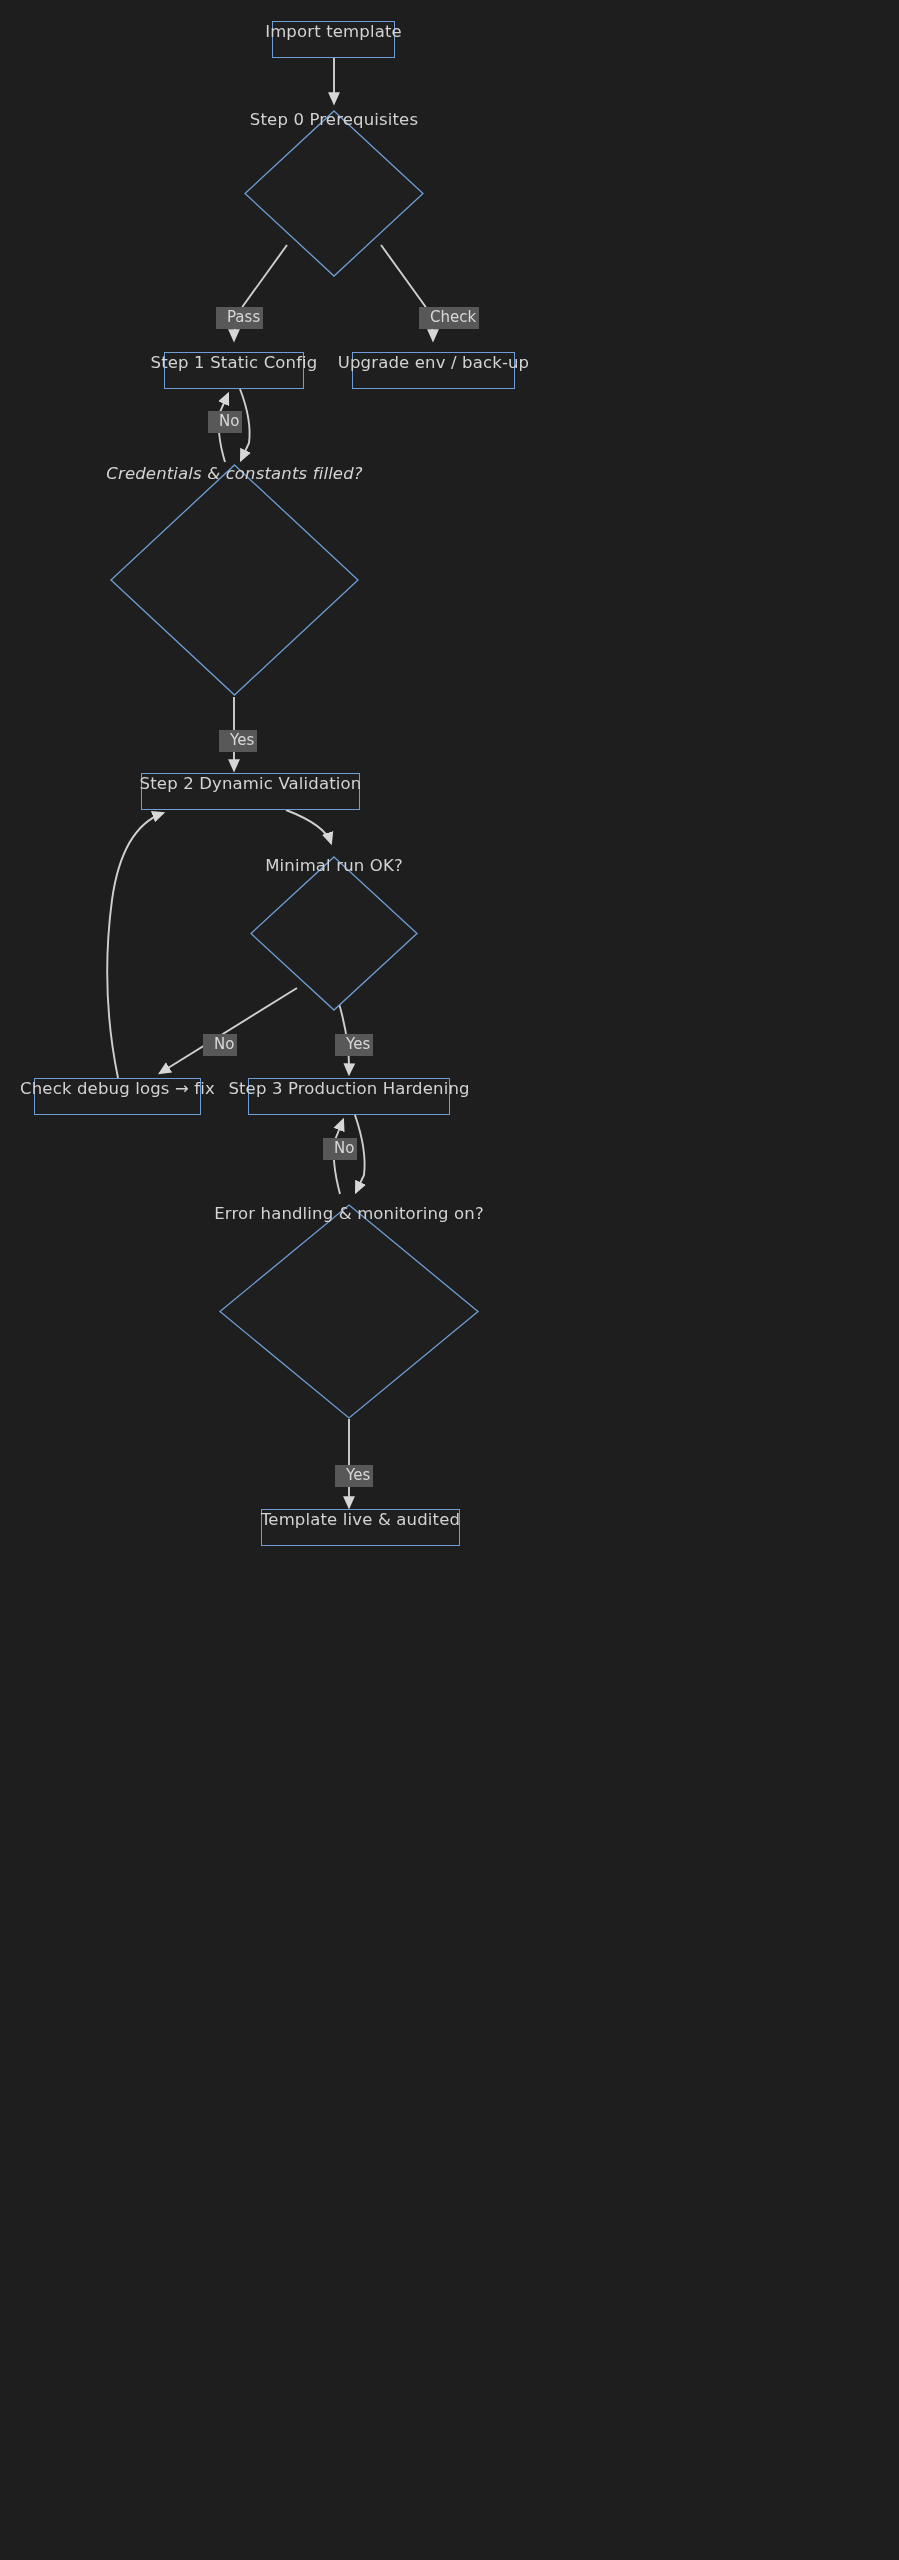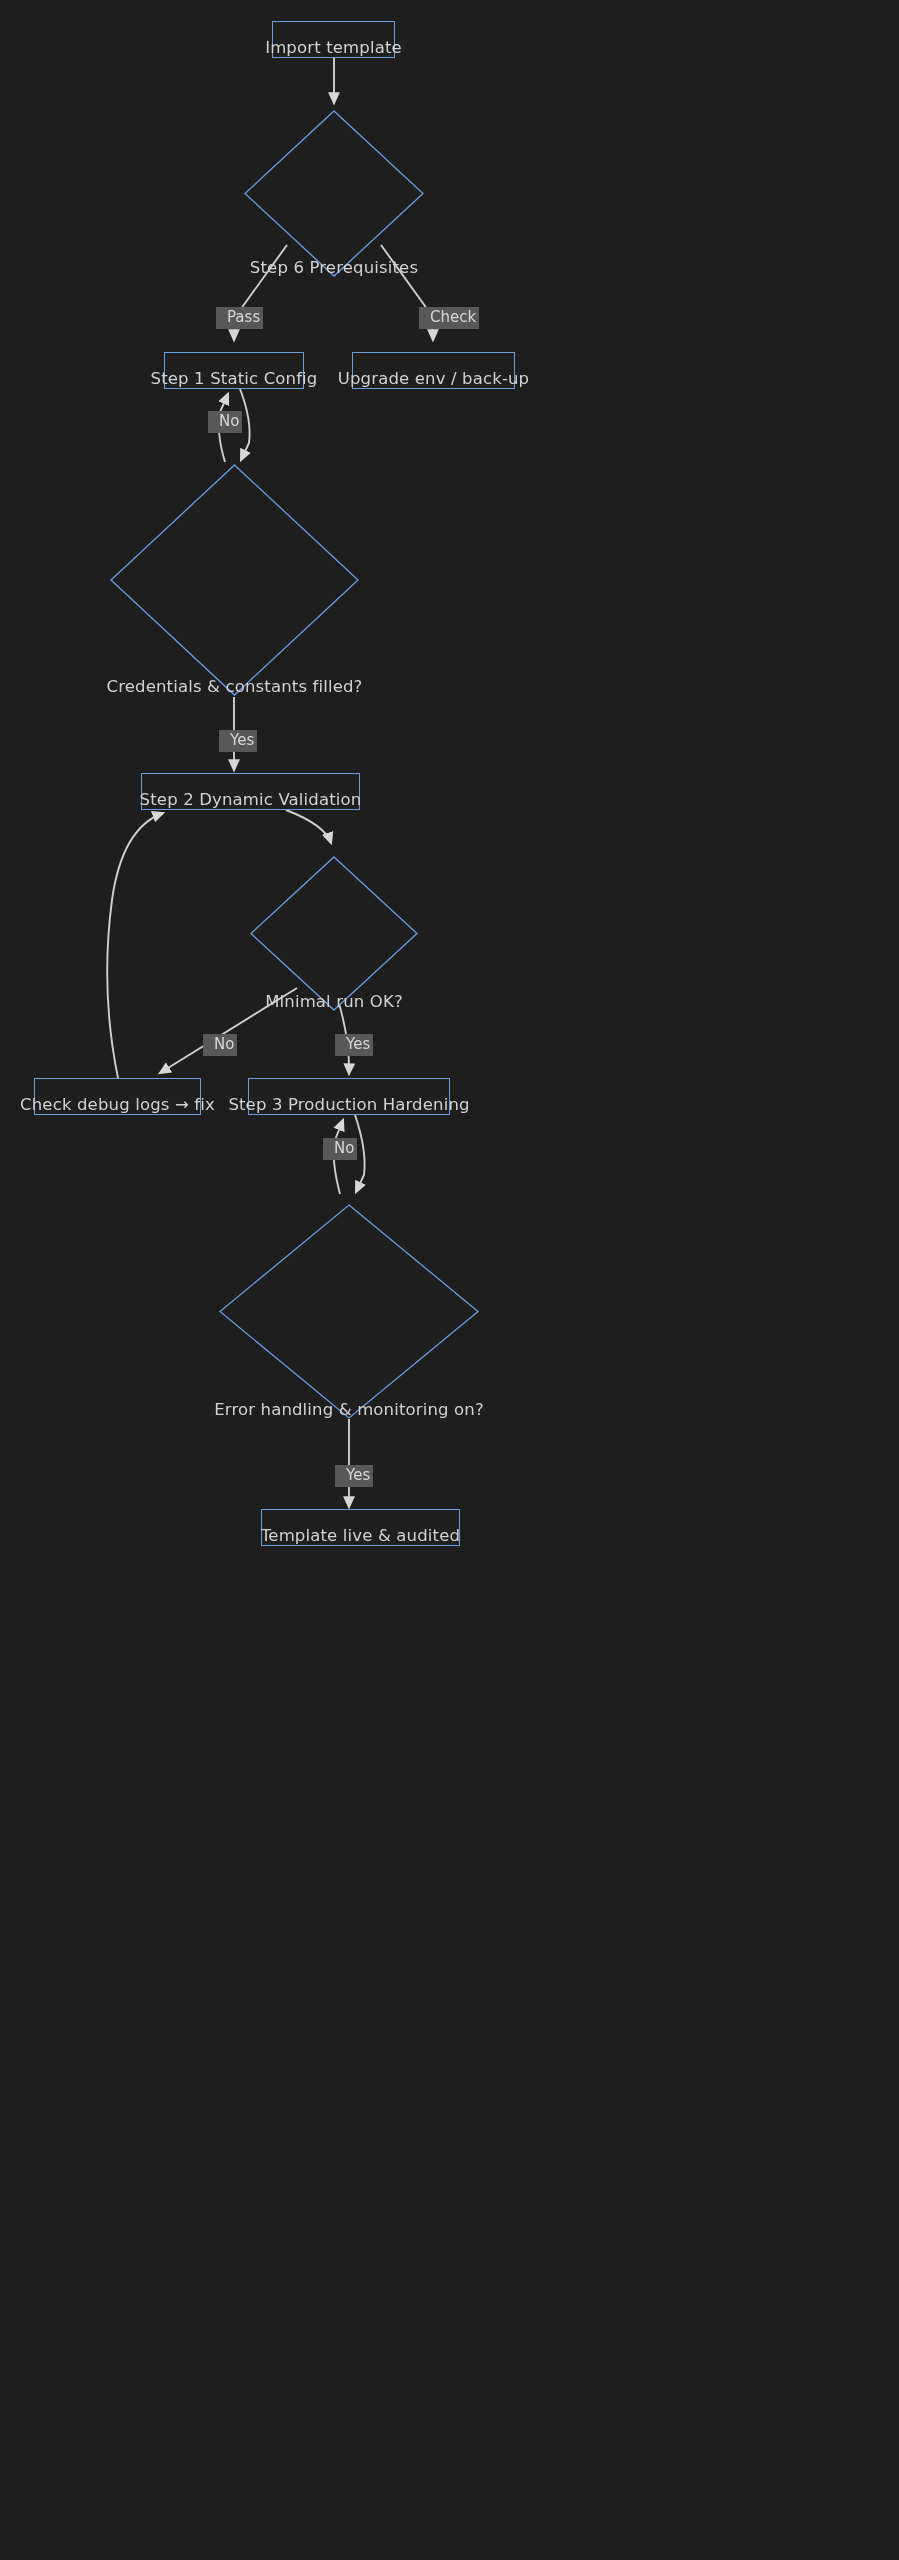--- a/index.html
+++ b/index.html
@@ -19,21 +19,21 @@
     position: absolute;
     top: 0;
     left: 0;
     width: 899px;
     height: 2560px;
   }
   .node {
     position: absolute;
     box-sizing: border-box;
     display: flex;
-    align-items: flex-end;
+    align-items: flex-start;
     justify-content: center;
     color: #d3d3d3;
     font-size: 16.5px;
     letter-spacing: .15px;
     white-space: nowrap;
     z-index: 3;
   }
   .node.process {
     border: 1px solid #6d9ed6;
     background: #1f1f1f;
@@ -109,32 +109,32 @@
   </svg>
 
   <div class="node process" style="left:272px; top:21px; width:123px; height:37px;">
     <span>Import template</span>
   </div>
 
   <div class="node decision" style="left:244px; top:110px; width:180px; height:167px;">
     <svg width="180" height="167" viewBox="0 0 180 167">
       <polygon points="90,1 179,83.5 90,166 1,83.5" fill="#1f1f1f" stroke="#6d9ed6" stroke-width="1.3"></polygon>
     </svg>
-    <span class="diamond-label">Step 6 Prerequisites</span>
+    <span class="diamond-label">Step 0 Prerequisites</span>
   </div>
 
   <div class="node process" style="left:164px; top:352px; width:140px; height:37px;">
     <span>Step 1 Static Config</span>
   </div>
 
   <div class="node process" style="left:352px; top:352px; width:163px; height:37px;">
     <span>Upgrade env / back-up</span>
   </div>
 
-  <div class="node decision" style="left:110px; top:464px; width:249px; height:232px;">
+  <div class="node decision" style="left:110px; top:464px; width:249px; height:232px;font-style:italic;">
     <svg width="249" height="232" viewBox="0 0 249 232">
       <polygon points="124.5,1 248,116 124.5,231 1,116" fill="#1f1f1f" stroke="#6d9ed6" stroke-width="1.3"></polygon>
     </svg>
     <span class="diamond-label">Credentials &amp; constants filled?</span>
   </div>
 
   <div class="node process" style="left:141px; top:773px; width:219px; height:37px;">
     <span>Step 2 Dynamic Validation</span>
   </div>
 

